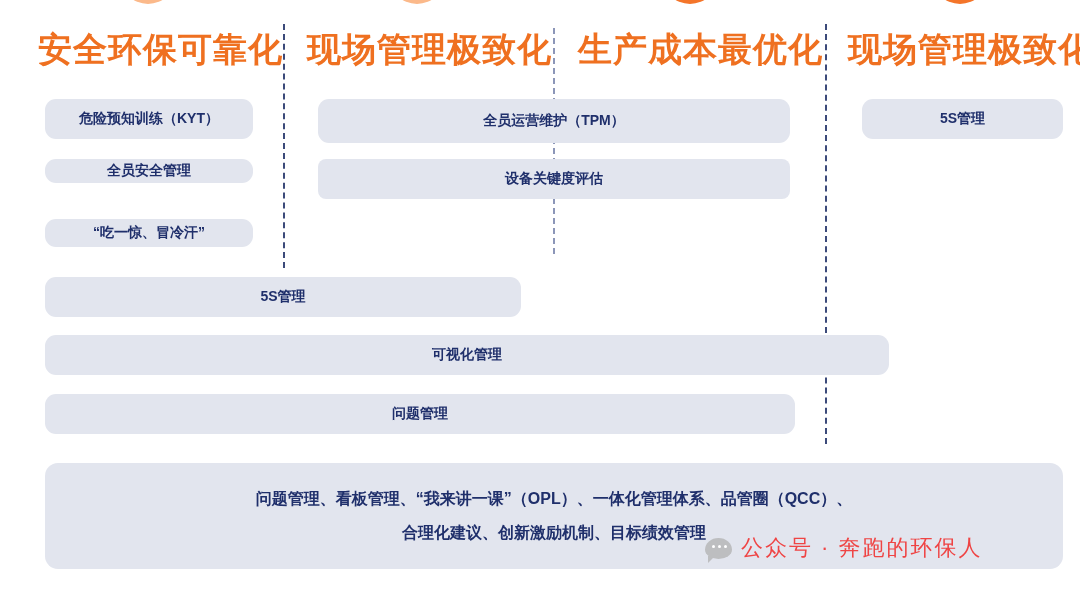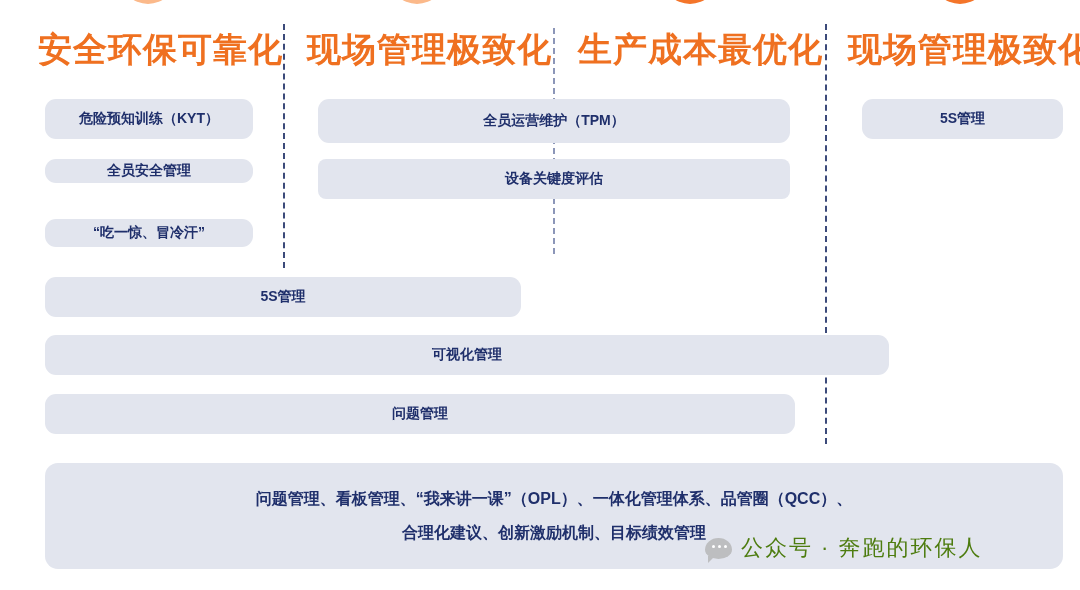--- a/index.html
+++ b/index.html
@@ -81,21 +81,21 @@
     font-weight: bold;
     line-height: 34px;
   }
 
   
   .watermark {
     position: absolute;
     display: flex;
     align-items: center;
     gap: 9px;
-    color: #4d7c0f;
+    color: #ef4444;
     font-size: 22px;
     letter-spacing: 2px;
     pointer-events: none;
   }
   .wm-bubble {
     position: relative;
     width: 27px;
     height: 21px;
     background: #BDBEC0;
     border-radius: 50% 50% 50% 50% / 55% 55% 45% 45%;

